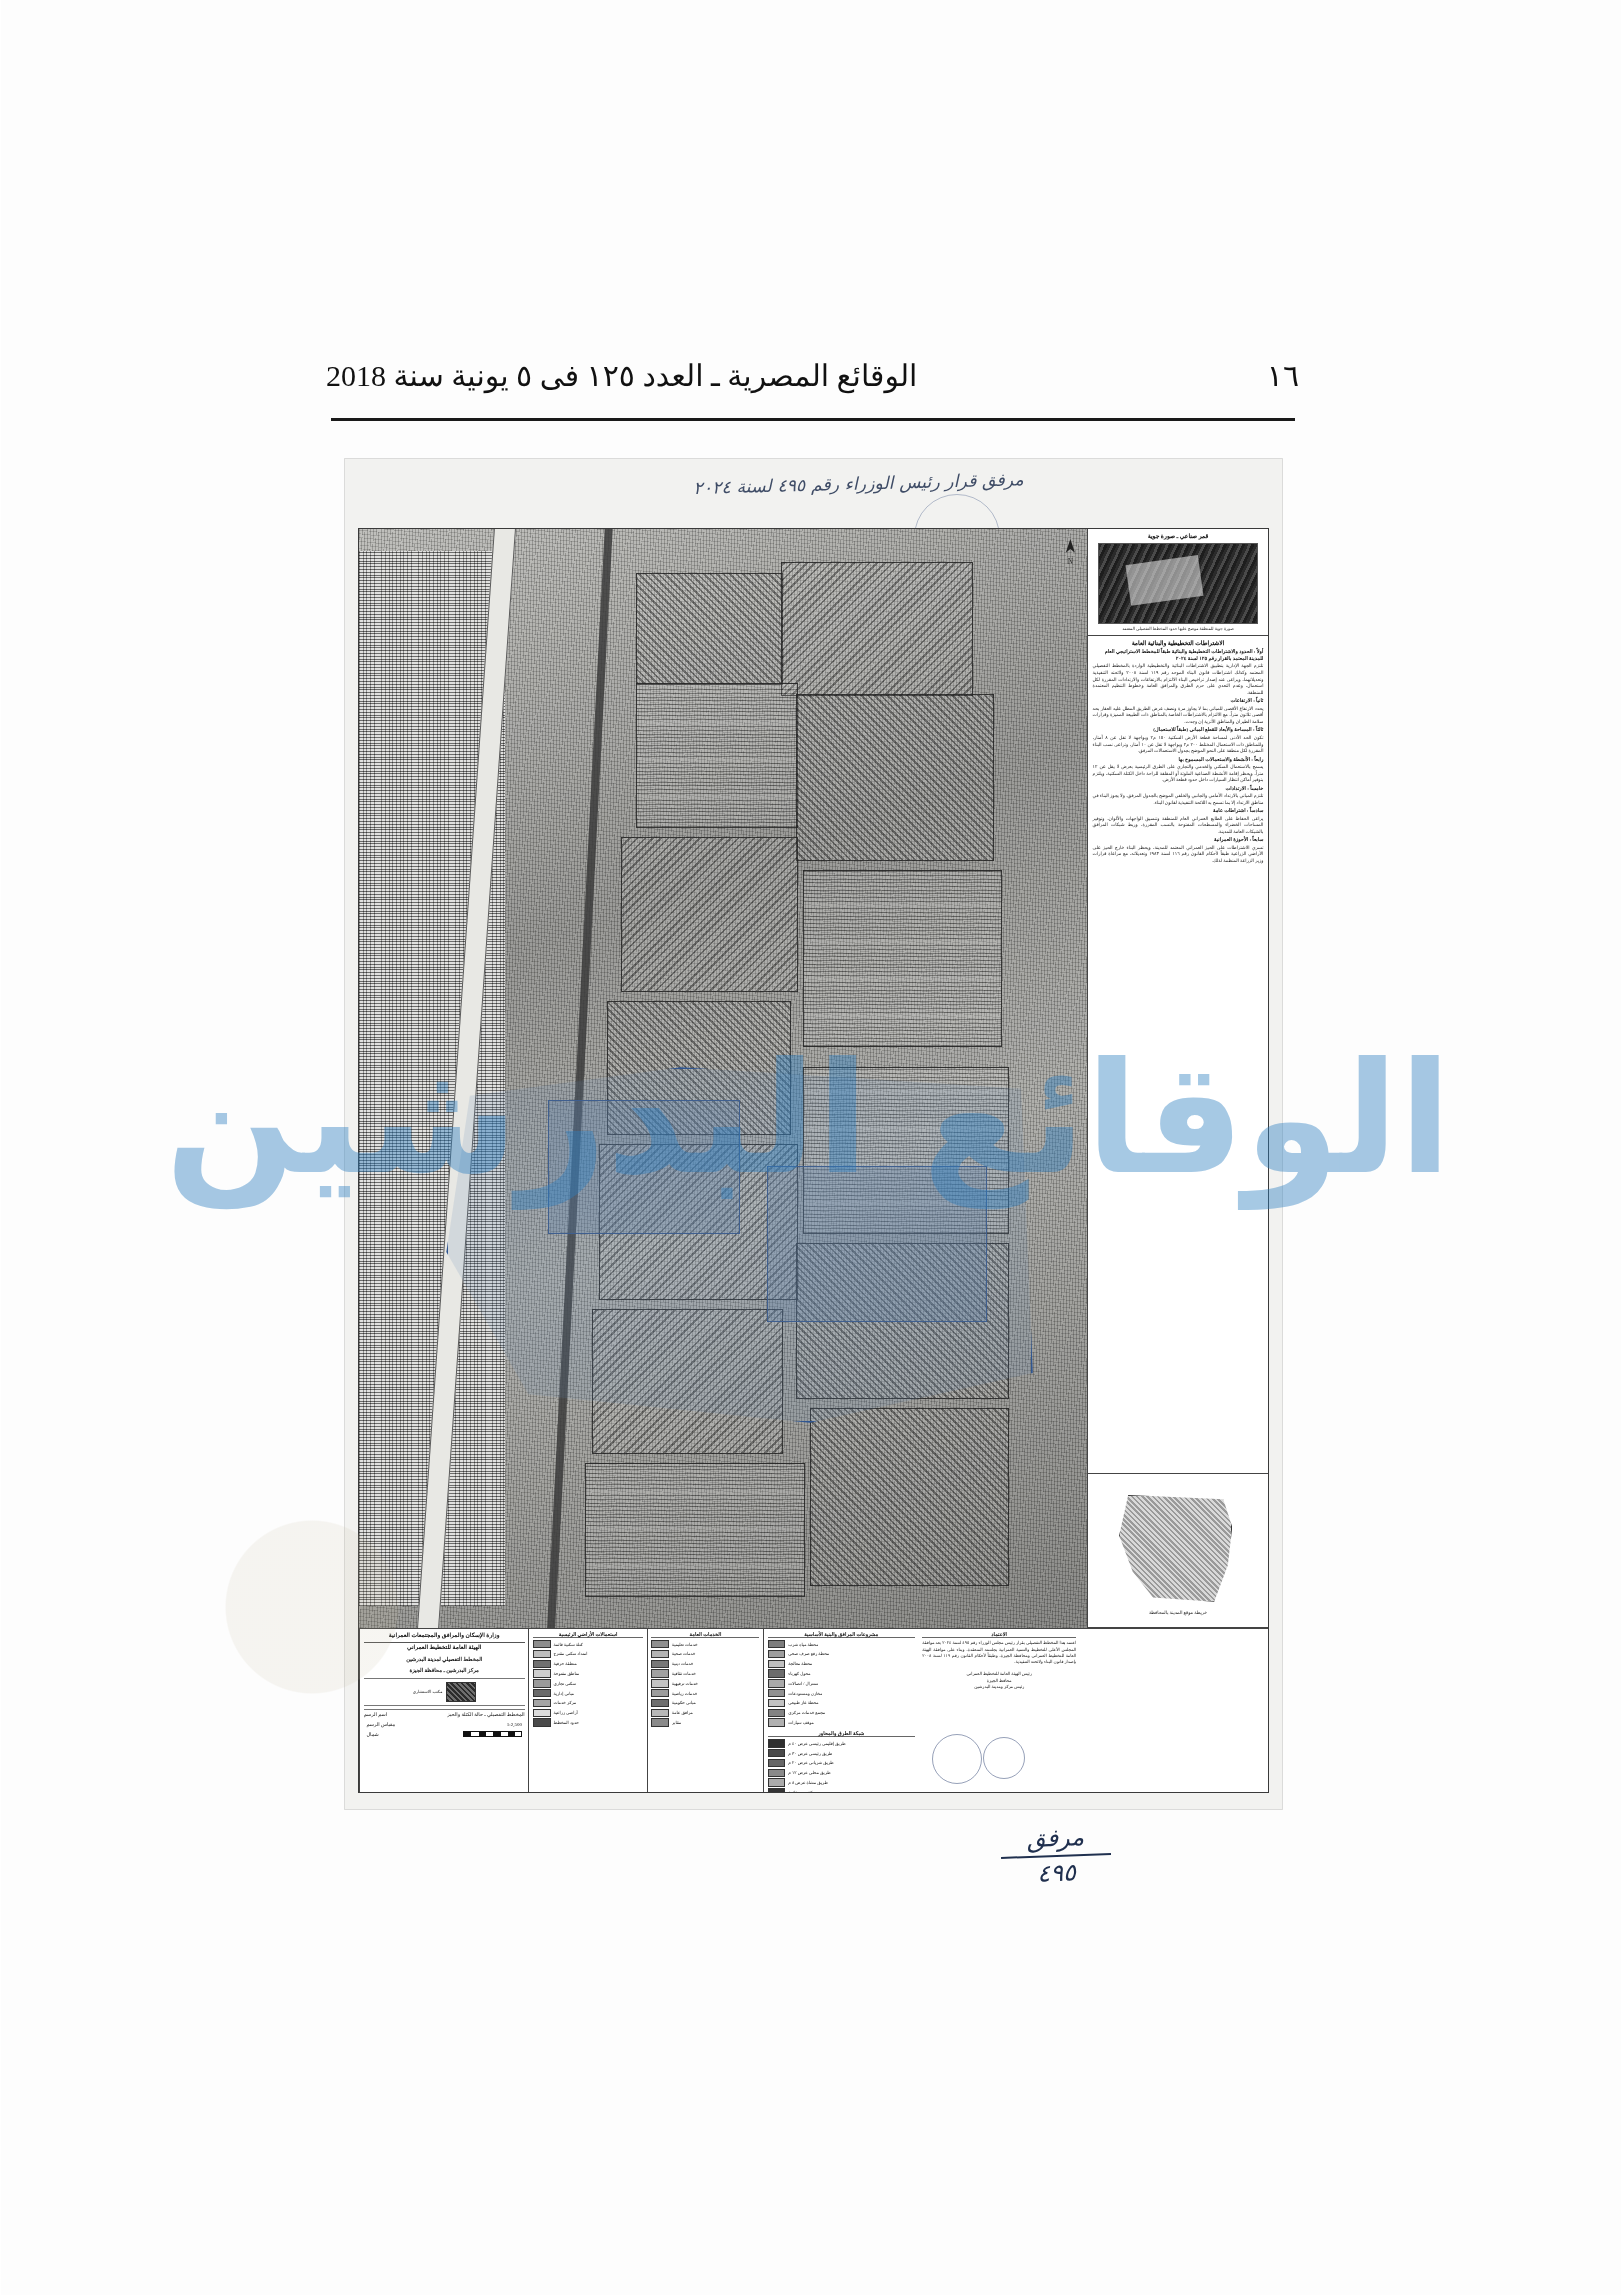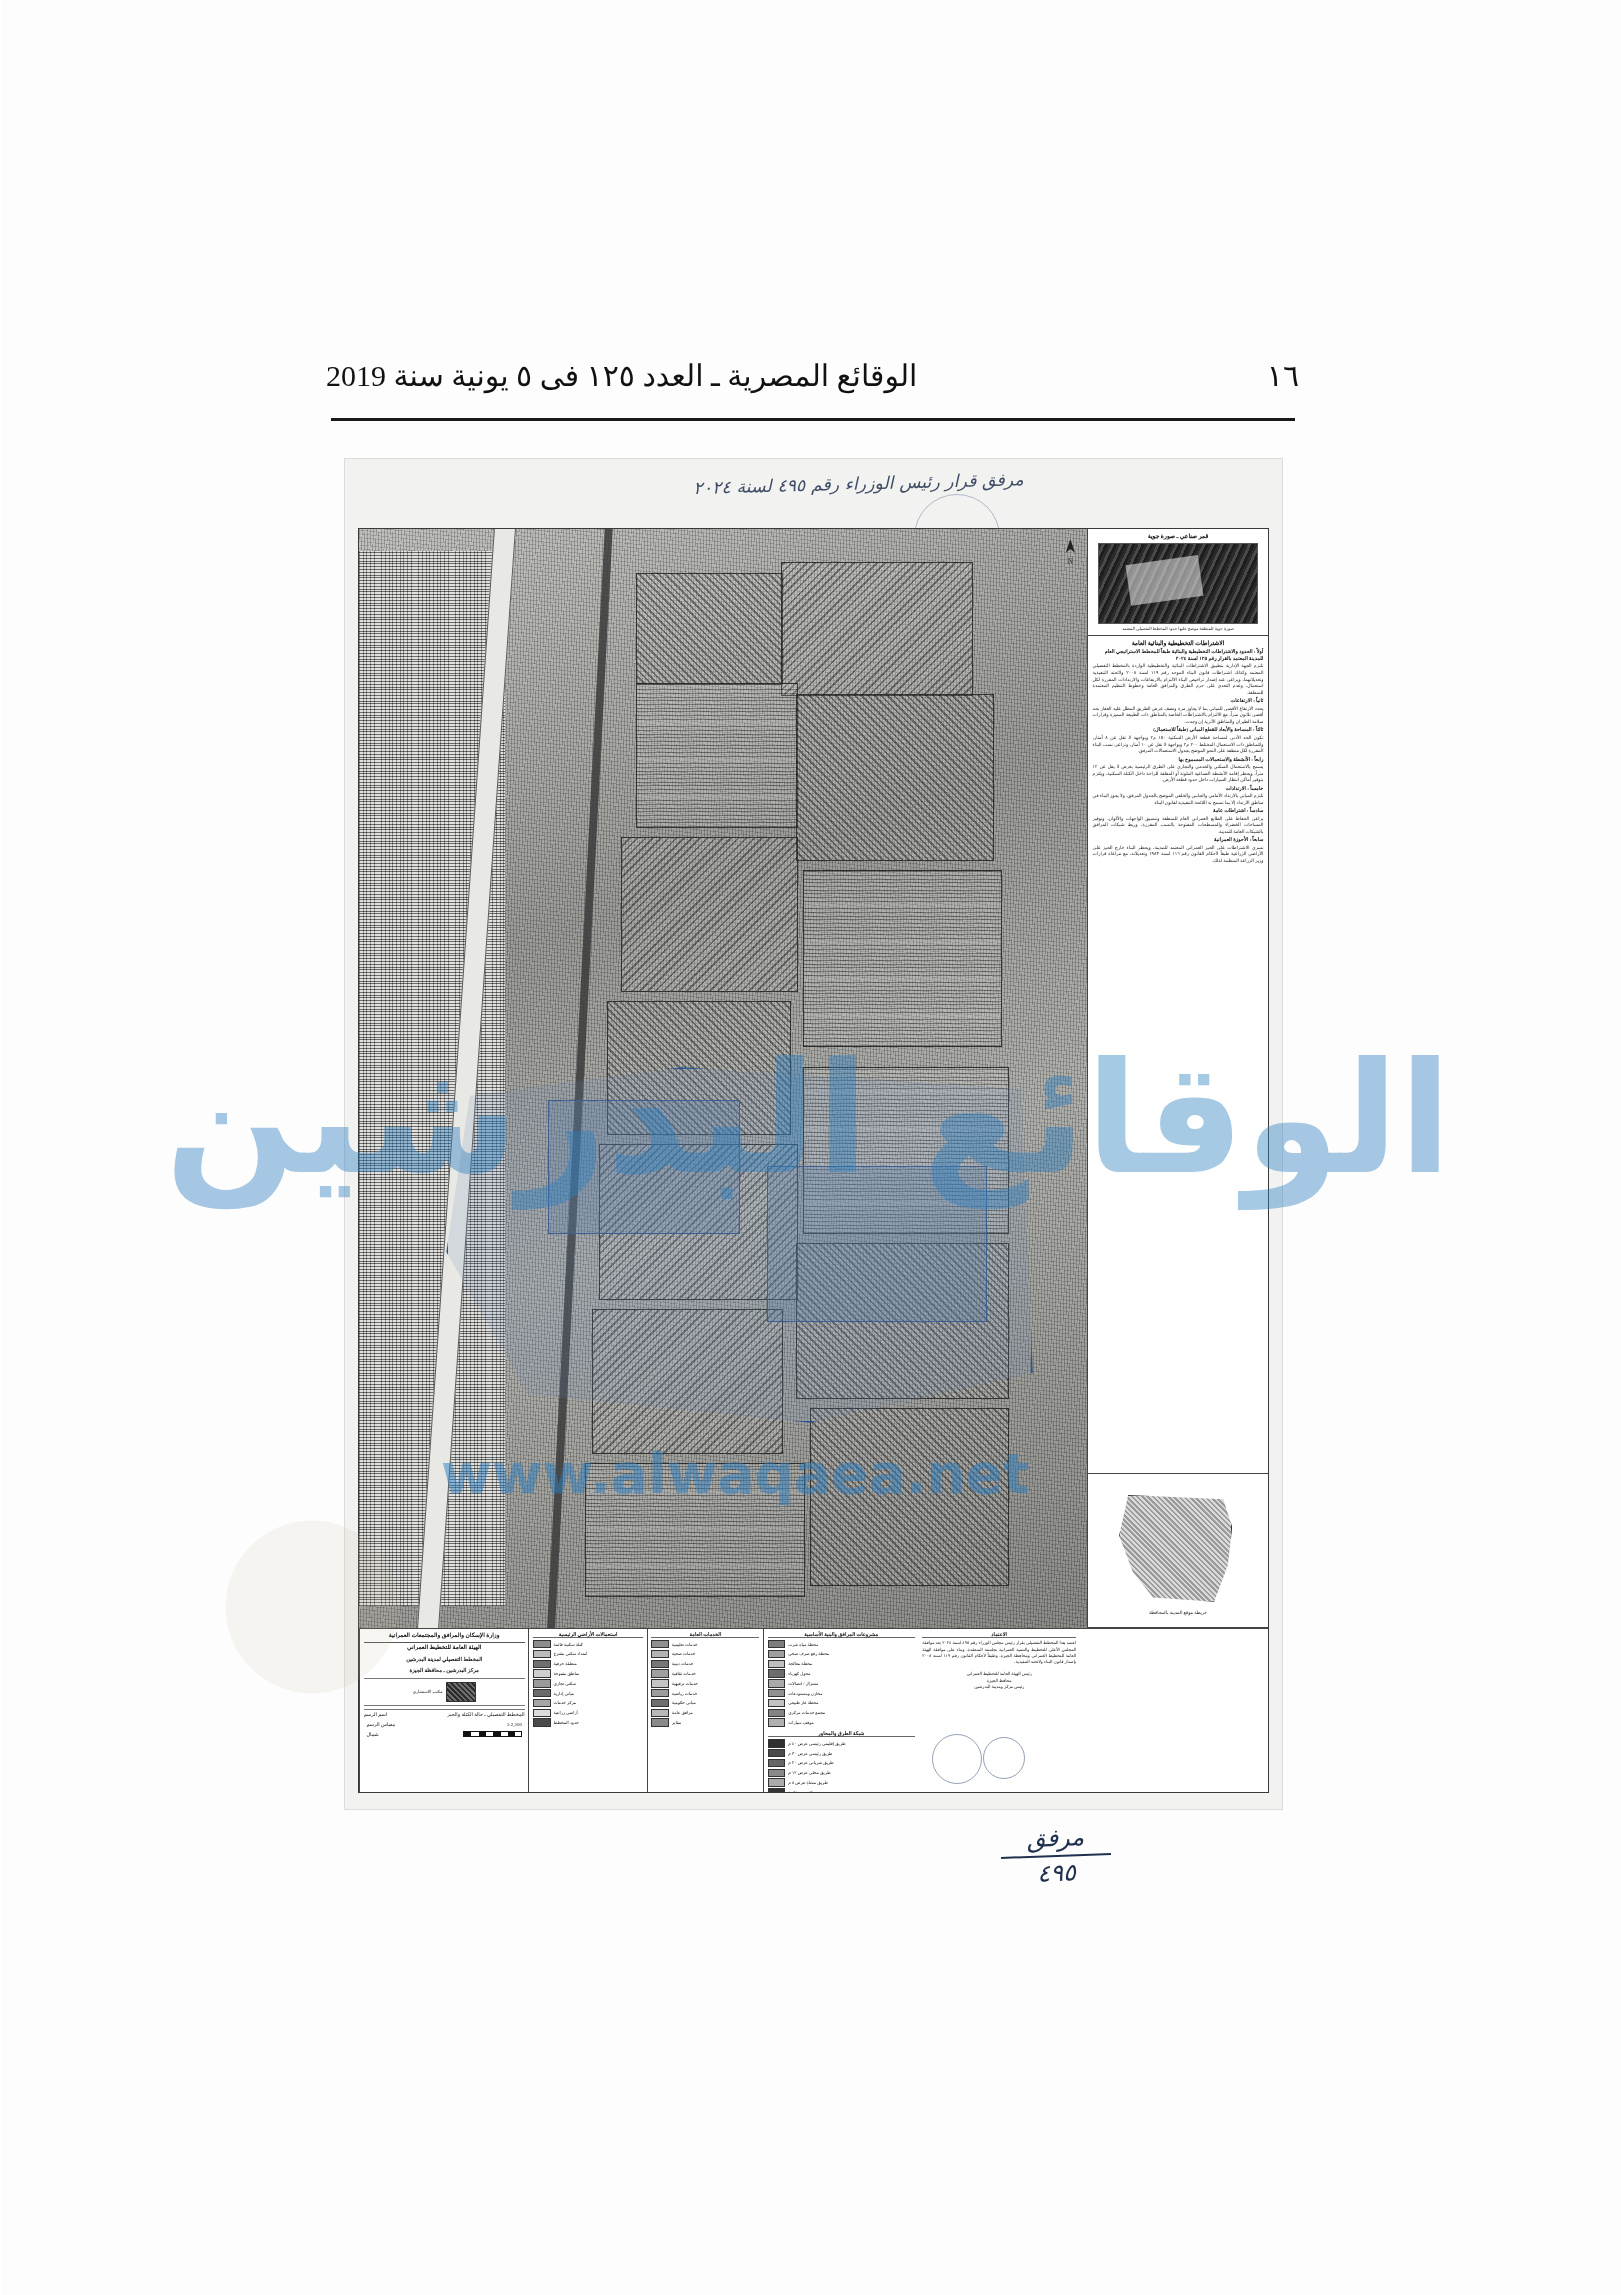--- a/index.html
+++ b/index.html
@@ -459,21 +459,21 @@
     border-radius: 50%;
     background: radial-gradient(circle at 50% 50%, rgba(190,180,150,.30) 0 60%, rgba(190,180,150,0) 61%);
   }
 </style>
 </head>
 <body>
 
 <div class="page">
 
   <div class="header">
-    <div class="header-title">الوقائع المصرية ـ العدد ١٢٥ فى ٥ يونية سنة 2019</div>
+    <div class="header-title">الوقائع المصرية ـ العدد ١٢٥ فى ٥ يونية سنة 2018</div>
     <div class="header-page-number">١٦</div>
   </div>
   <div class="header-rule"></div>
 
   <div class="sheet">
 
     <div class="hand-top sign">مرفق قرار رئيس الوزراء رقم ٤٩٥ لسنة ٢٠٢٤</div>
     <div class="round-stamp"></div>
 
     <div class="sheet-inner">
@@ -738,17 +738,16 @@
     </div>
   </div>
 
   <div class="hand-bottom">
     <div>مرفق</div>
     <div class="rule"></div>
     <div>٤٩٥</div>
   </div>
 
   <div class="wm wm-text">الوقائع البدرشين</div>
-  <div class="wm wm-url">www.alwaqaea.net</div>
   <div class="wm wm-badge"></div>
 
 </div>
 
 
 </body></html>

